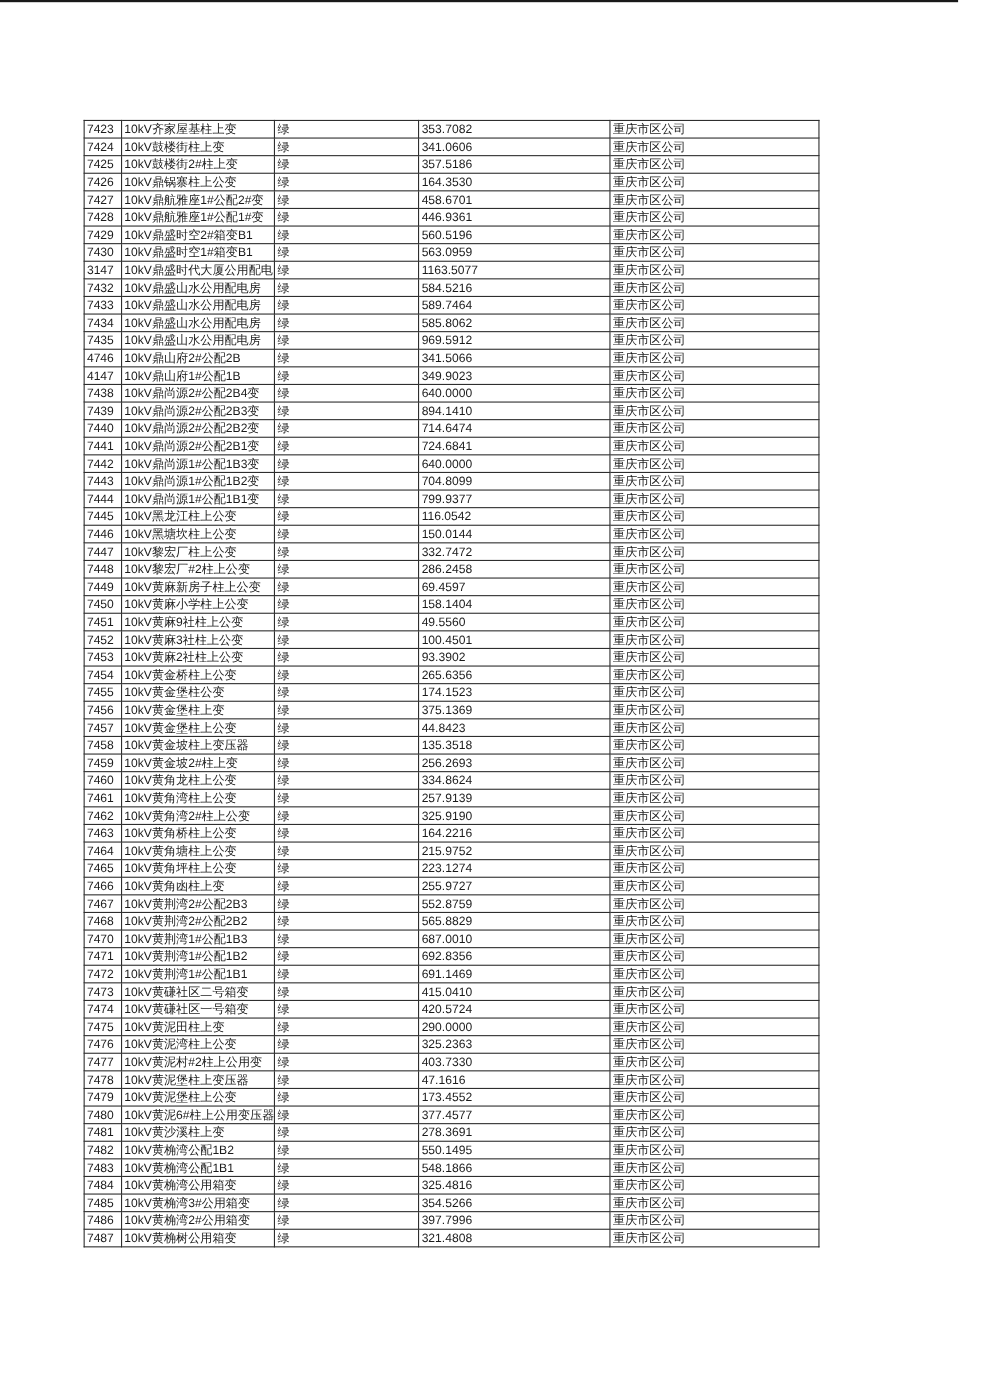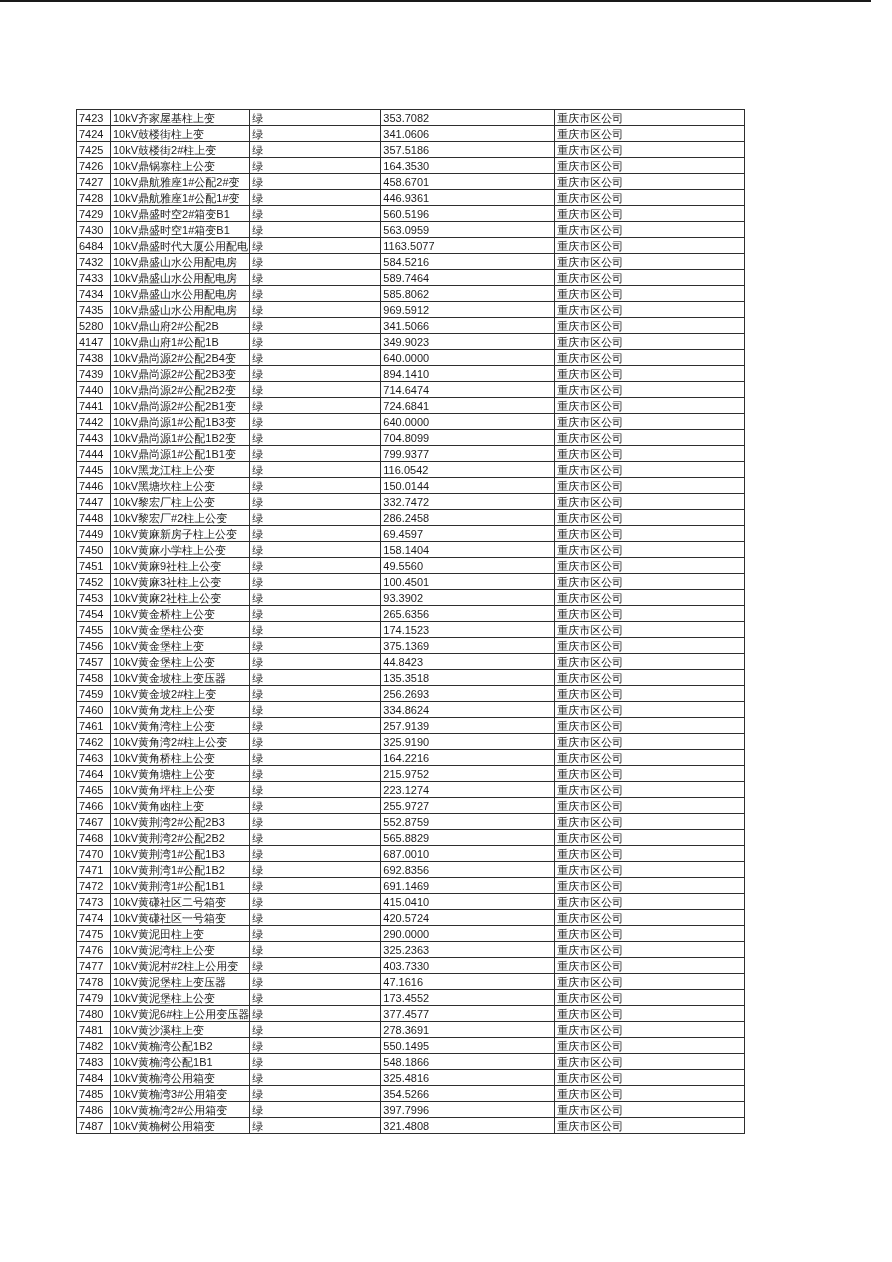--- a/index.html
+++ b/index.html
@@ -109,21 +109,21 @@
         <td class="c4">重庆市区公司</td>
       </tr>
       <tr>
         <td class="c0">7430</td>
         <td class="c1">10kV鼎盛时空1#箱变B1</td>
         <td class="c2">绿</td>
         <td class="c3">563.0959</td>
         <td class="c4">重庆市区公司</td>
       </tr>
       <tr>
-        <td class="c0">6484</td>
+        <td class="c0">3147</td>
         <td class="c1">10kV鼎盛时代大厦公用配电</td>
         <td class="c2">绿</td>
         <td class="c3">1163.5077</td>
         <td class="c4">重庆市区公司</td>
       </tr>
       <tr>
         <td class="c0">7432</td>
         <td class="c1">10kV鼎盛山水公用配电房</td>
         <td class="c2">绿</td>
         <td class="c3">584.5216</td>
@@ -144,21 +144,21 @@
         <td class="c4">重庆市区公司</td>
       </tr>
       <tr>
         <td class="c0">7435</td>
         <td class="c1">10kV鼎盛山水公用配电房</td>
         <td class="c2">绿</td>
         <td class="c3">969.5912</td>
         <td class="c4">重庆市区公司</td>
       </tr>
       <tr>
-        <td class="c0">5280</td>
+        <td class="c0">4746</td>
         <td class="c1">10kV鼎山府2#公配2B</td>
         <td class="c2">绿</td>
         <td class="c3">341.5066</td>
         <td class="c4">重庆市区公司</td>
       </tr>
       <tr>
         <td class="c0">4147</td>
         <td class="c1">10kV鼎山府1#公配1B</td>
         <td class="c2">绿</td>
         <td class="c3">349.9023</td>

